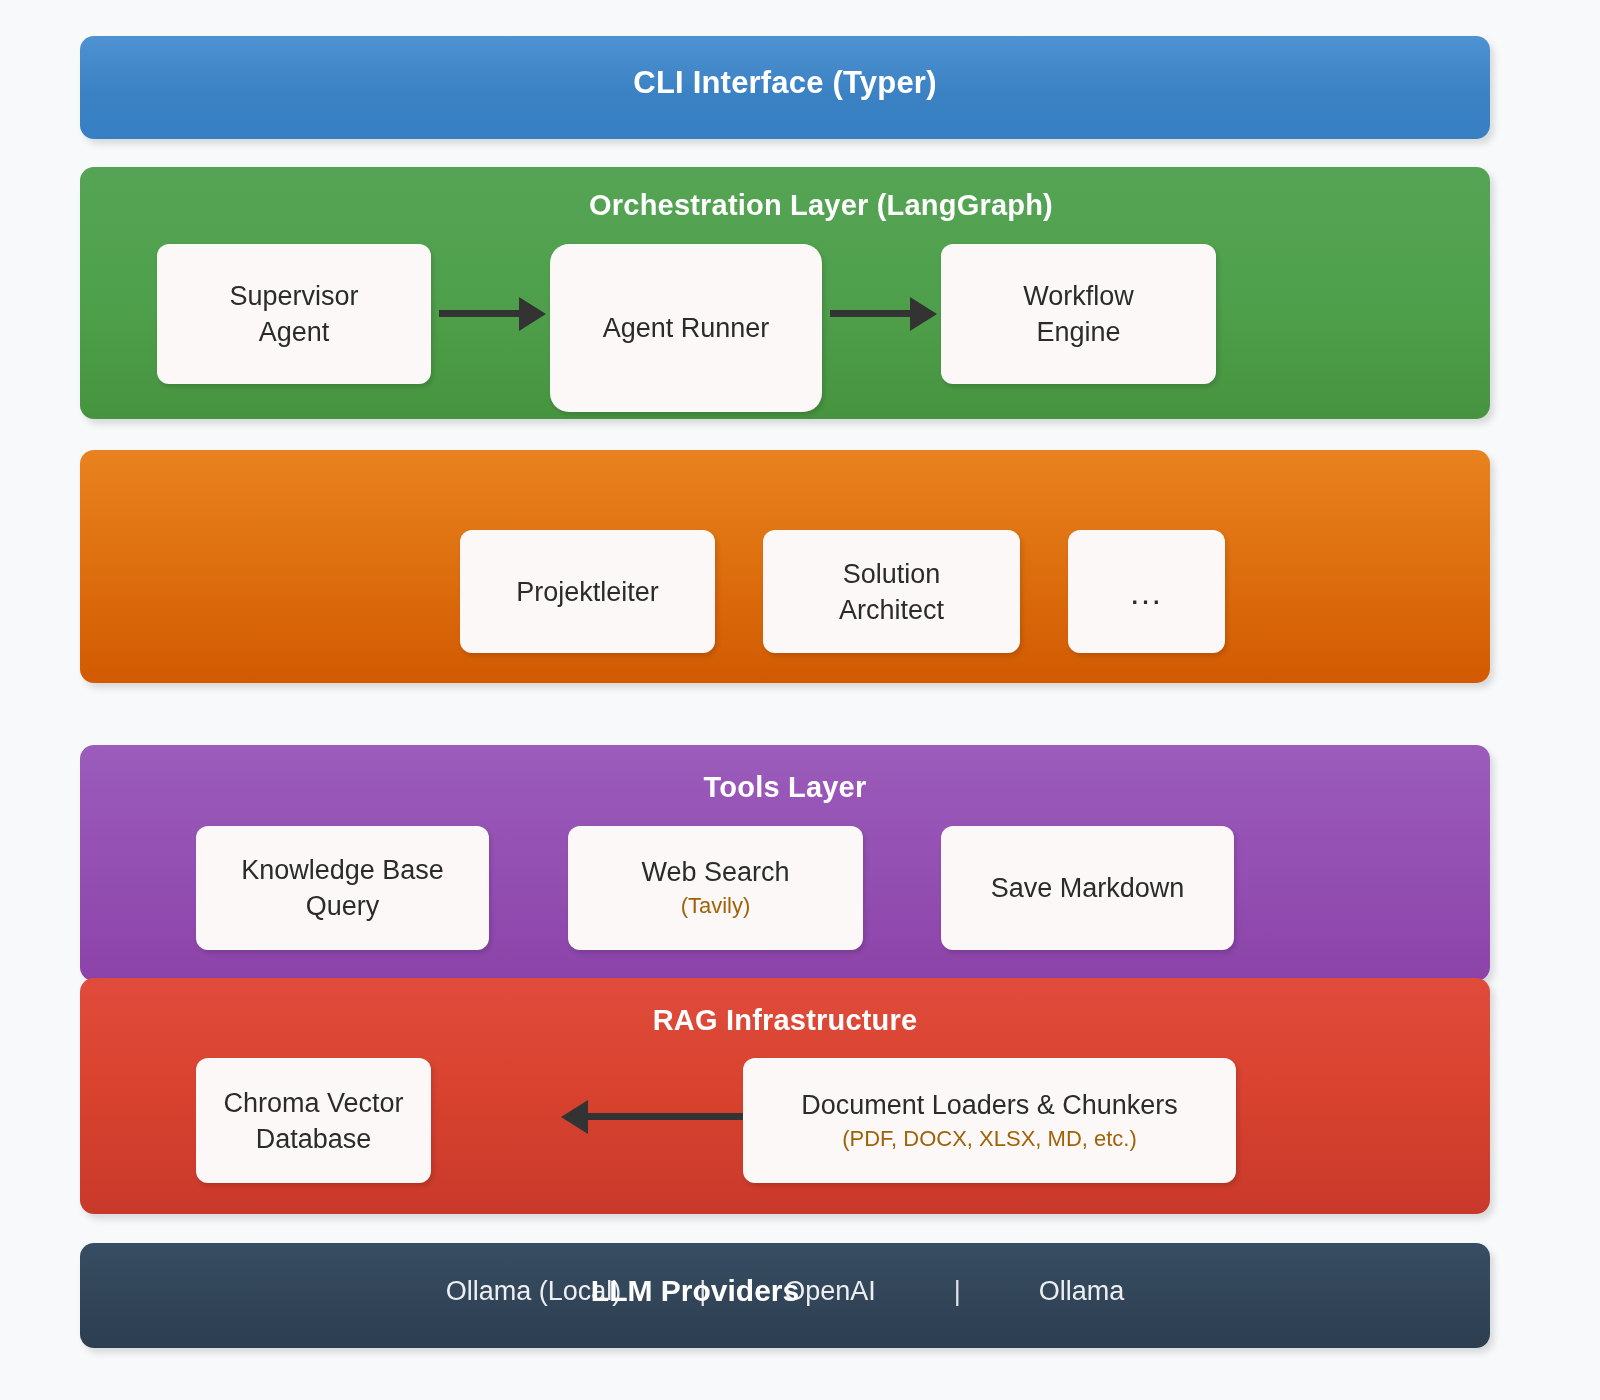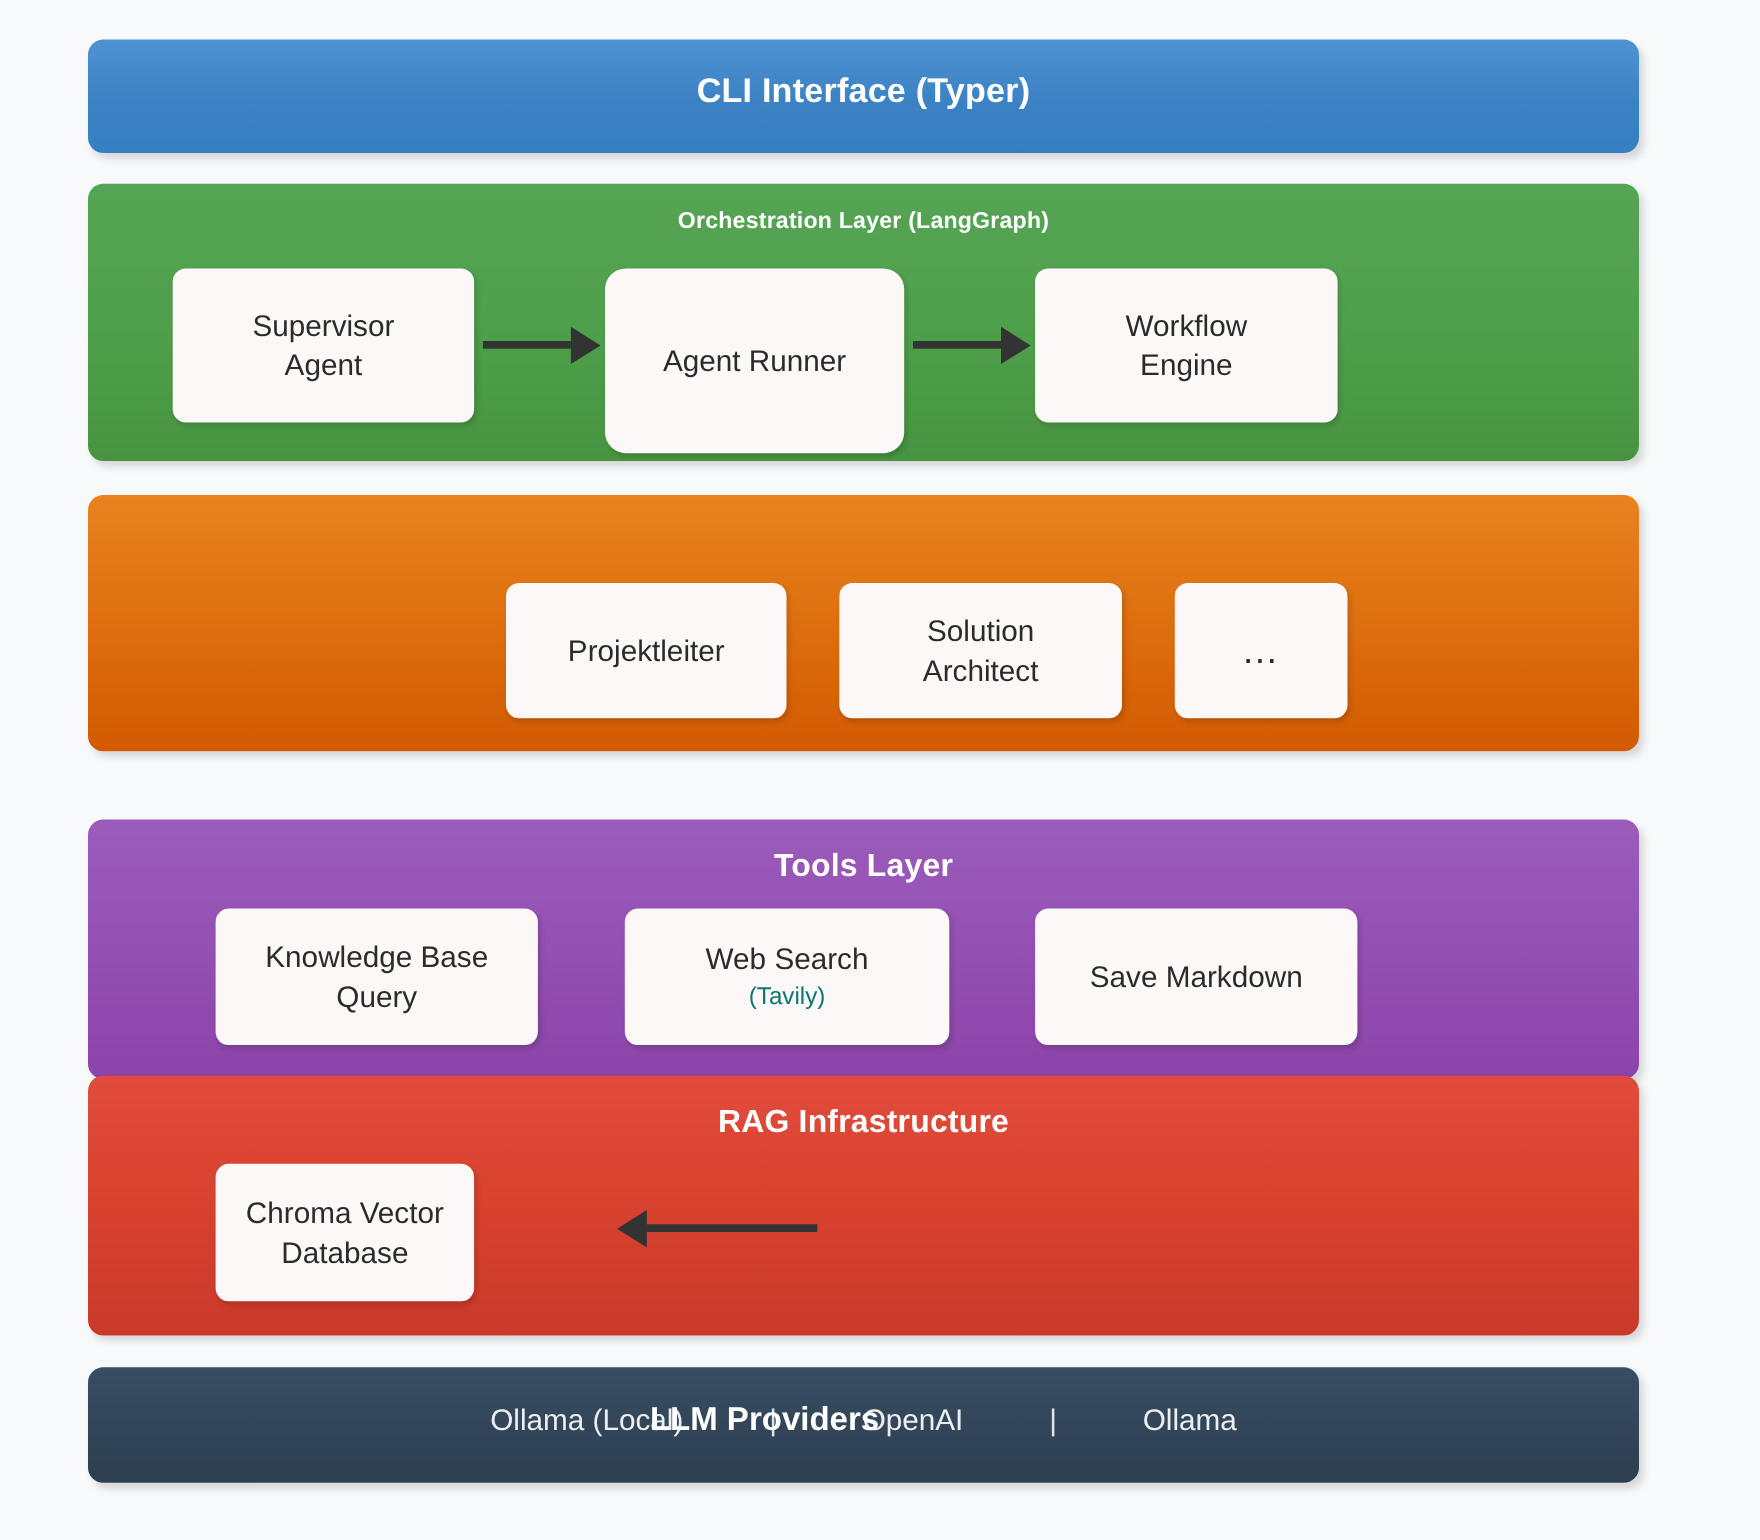--- a/index.html
+++ b/index.html
@@ -49,21 +49,21 @@
     display: flex;
     flex-direction: column;
     align-items: center;
     justify-content: center;
     box-sizing: border-box;
     color: #2b2b2b;
     text-align: center;
   }
   .node .line1 { font-size: 27px; line-height: 36px; white-space: nowrap; }
   .node .line2 { font-size: 27px; line-height: 36px; white-space: nowrap; }
-  .node .sub   { font-size: 22px; line-height: 32px; color: #0f766e; white-space: nowrap; }
+  .node .sub   { font-size: 22px; line-height: 32px; color: #a16207; white-space: nowrap; }
   .node.ellipsis .line1 { font-size: 34px; letter-spacing: 2px; }
 
   
   .arrow-shaft {
     position: absolute;
     background: #333333;
     height: 7px;
   }
   .arrow-head {
     position: absolute;
@@ -115,21 +115,21 @@
 </head>
 <body style="background: rgb(247, 249, 251);">
 
 <div id="diagram">
 
   <div class="layer" id="layer-cli" style="left:80px; top:36px; width:1410px; height:103px;">
     <div class="layer-title" style="top:29px; font-size:31px;">CLI Interface (Typer)</div>
   </div>
 
   <div class="layer" id="layer-orch" style="left:80px; top:167px; width:1410px; height:252px;">
-    <div class="layer-title" style="top:22px; font-size:21px;">Orchestration Layer (LangGraph)</div>
+    <div class="layer-title" style="top:22px; font-size:29px;margin-left:36px;">Orchestration Layer (LangGraph)</div>
 
     <div class="node" style="left:77px; top:77px; width:274px; height:140px;">
       <div class="line1">Supervisor</div>
       <div class="line2">Agent</div>
     </div>
 
     <div class="node" style="left:470px; top:77px; width:272px; height:168px;border-radius:19px;">
       <div class="line1">Agent Runner</div>
     </div>
 
@@ -181,20 +181,24 @@
   </div>
 
   <div class="layer" id="layer-rag" style="left:80px; top:978px; width:1410px; height:236px;">
     <div class="layer-title" style="top:26px; font-size:29px;">RAG Infrastructure</div>
 
     <div class="node" style="left:116px; top:80px; width:235px; height:125px;">
       <div class="line1">Chroma Vector</div>
       <div class="line2">Database</div>
     </div>
 
+    <div class="node" style="left:663px; top:80px; width:493px; height:125px;">
+      <div class="line1">Document Loaders &amp; Chunkers</div>
+      <div class="sub">(PDF, DOCX, XLSX, MD, etc.)</div>
+    </div>
 
     <div class="arrow-shaft" style="left:508px; top:135px; width:155px;"></div>
     <div class="arrow-head left" style="left:481px; top:122px;"></div>
   </div>
 
   <div class="layer" id="layer-llm" style="left:80px; top:1243px; width:1410px; height:105px;">
 
     <div id="llm-providers-row" style="top:22px; height:52px;">
       <span class="prov">Ollama (Local)</span>
       <span class="sep">|</span>

